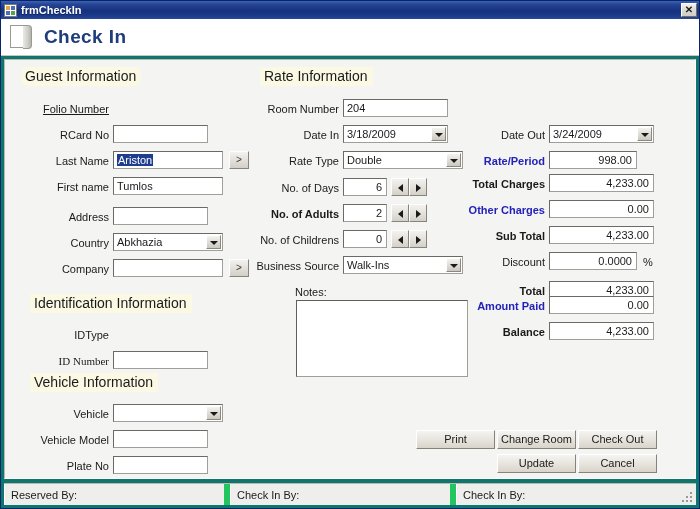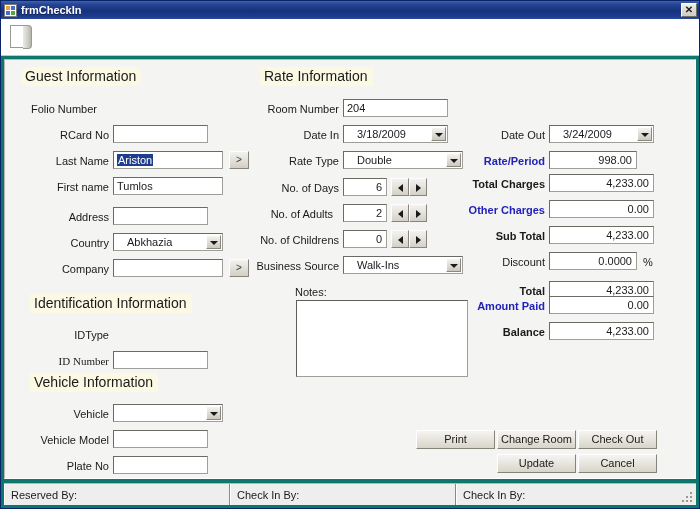--- a/index.html
+++ b/index.html
@@ -117,21 +117,21 @@
   .fld.ro{background:#ffffff;}
   .fld.num{text-align:right;padding-right:4px;}
   .fld .sel{background:#1f3d8f;color:#ffffff;padding:0 1px;}
   .combo{
     position:absolute;box-sizing:border-box;height:18px;
     background:#ffffff;
     border:1px solid #9f9f99;
     border-top-color:#6b6b66;border-left-color:#6b6b66;
     font-size:11px;color:#1a1a1a;
     line-height:14px;
-    padding:1px 20px 1px 13px;
+    padding:1px 20px 1px 3px;
     overflow:hidden;white-space:nowrap;
   }
   .combo .arrow{
     position:absolute;right:1px;top:1px;width:15px;height:14px;
     background:linear-gradient(to bottom,#f4f3f0,#dcd9d2 60%,#cbc8c0);
     border:1px solid #8b8880;border-top-color:#ffffff;border-left-color:#ffffff;
     box-sizing:border-box;
   }
   .combo .arrow::after{
     content:"";position:absolute;left:3px;top:5px;
@@ -176,21 +176,21 @@
   
   .statusbar{
     position:absolute;left:3px;right:3px;bottom:3px;height:22px;
     display:flex;align-items:stretch;
     background:#eeeeec;
     border-top:1px solid #b9b7ae;
     box-sizing:border-box;
   }
   .status-panel{
     box-sizing:border-box;
-    border-right:1px solid #22c55e;
+    border-right:6px solid #22c55e;
     border-left:1px solid #ffffff;
     font-size:11px;color:#1a1a1a;
     display:flex;align-items:center;
     padding-left:6px;
     white-space:nowrap;
   }
   .sp1{width:226px;}
   .sp2{width:226px;}
   .sp3{flex:1 1 auto;border-right:none;position:relative;}
   .grip{
@@ -213,27 +213,28 @@
     <span class="titlebar-text">frmCheckIn</span>
     <span class="titlebar-spacer"></span>
     <span class="close-btn">✕</span>
   </div>
 
   <div class="banner">
     <span class="banner-icon">
       <span class="pg"></span>
         <span class="fold"></span>
     </span>
+    <span class="banner-title">Check In</span>
   </div>
 
   <div class="body">
 
     <div class="sec-title" style="left:16px;top:7px;border-radius:7px;">Guest Information</div>
 
-    <div class="lbl" style="left:16px;top:43px;width:76px;">Folio Number</div>
+    <div class="lbl" style="left:28px;top:43px;width:76px;text-decoration:underline;">Folio Number</div>
 
     <div class="lbl" style="left:28px;top:69px;width:76px;">RCard No</div>
     <div class="fld" style="left:108px;top:65px;width:95px;"></div>
 
     <div class="lbl" style="left:28px;top:95px;width:76px;">Last Name</div>
     <div class="fld" style="left:108px;top:91px;width:110px;"><span class="sel">Ariston</span></div>
     <div class="smallbtn" style="left:224px;top:91px;">&gt;</div>
 
     <div class="lbl" style="left:28px;top:121px;width:76px;">First name</div>
     <div class="fld" style="left:108px;top:117px;width:110px;">Tumlos</div>
@@ -287,21 +288,21 @@
     <div class="combo" style="left:338px;top:91px;width:120px;">
       <span>Double</span>
       <span class="arrow"></span>
     </div>
 
     <div class="lbl" style="left:248px;top:122px;width:86px;">No. of Days</div>
     <div class="fld num" style="left:338px;top:118px;width:44px;">6</div>
     <div class="spin left" style="left:386px;top:118px;"></div>
     <div class="spin right" style="left:404px;top:118px;"></div>
 
-    <div class="lbl" style="left:242px;top:148px;width:86px;">No. of Adults</div>
+    <div class="lbl" style="left:248px;top:148px;width:86px;font-weight:bold;">No. of Adults</div>
     <div class="fld num" style="left:338px;top:144px;width:44px;">2</div>
     <div class="spin left" style="left:386px;top:144px;"></div>
     <div class="spin right" style="left:404px;top:144px;"></div>
 
     <div class="lbl" style="left:238px;top:174px;width:96px;">No. of Childrens</div>
     <div class="fld num" style="left:338px;top:170px;width:44px;">0</div>
     <div class="spin left" style="left:386px;top:170px;"></div>
     <div class="spin right" style="left:404px;top:170px;"></div>
 
     <div class="lbl" style="left:228px;top:200px;width:106px;">Business Source</div>

